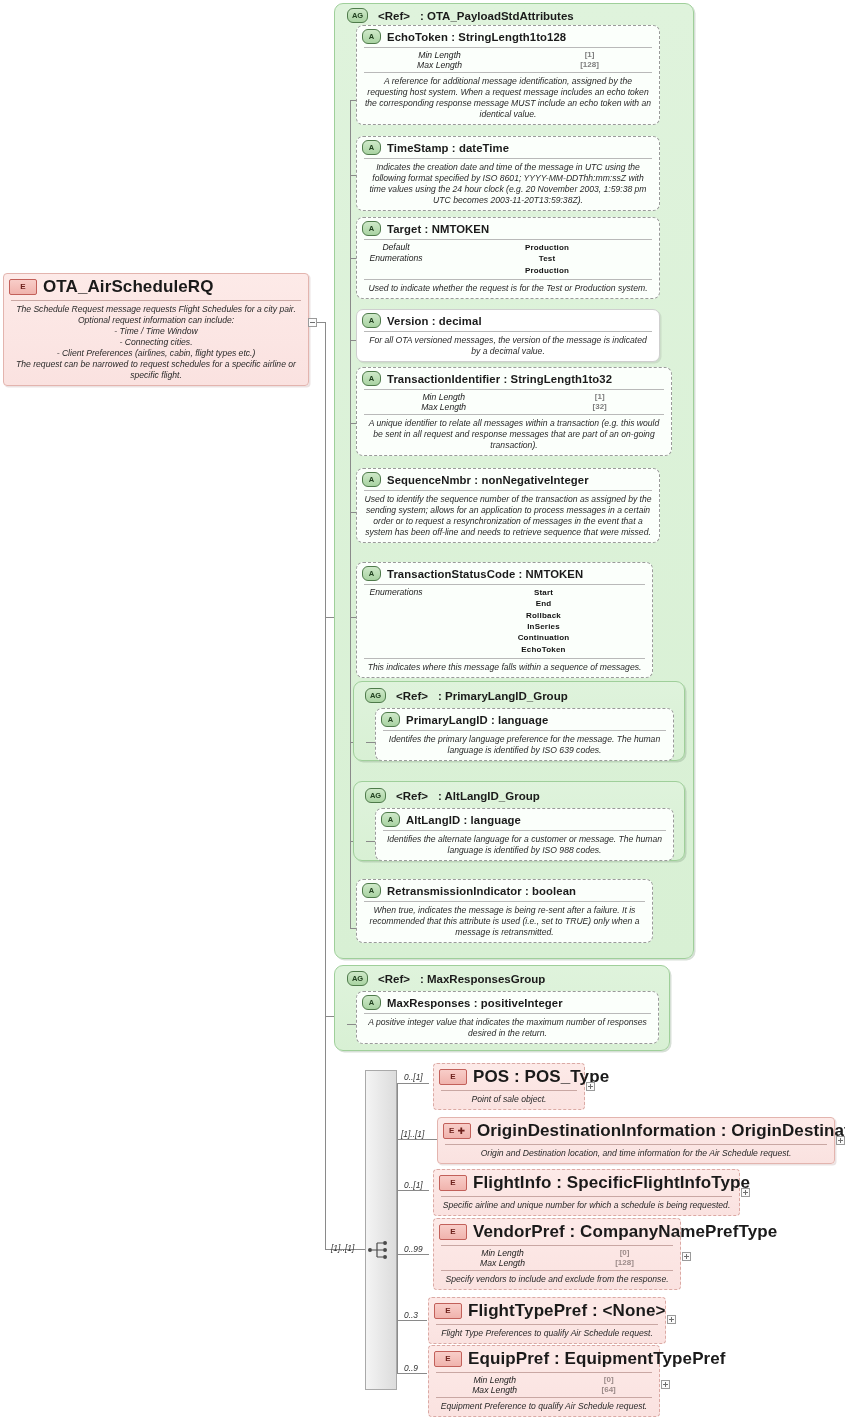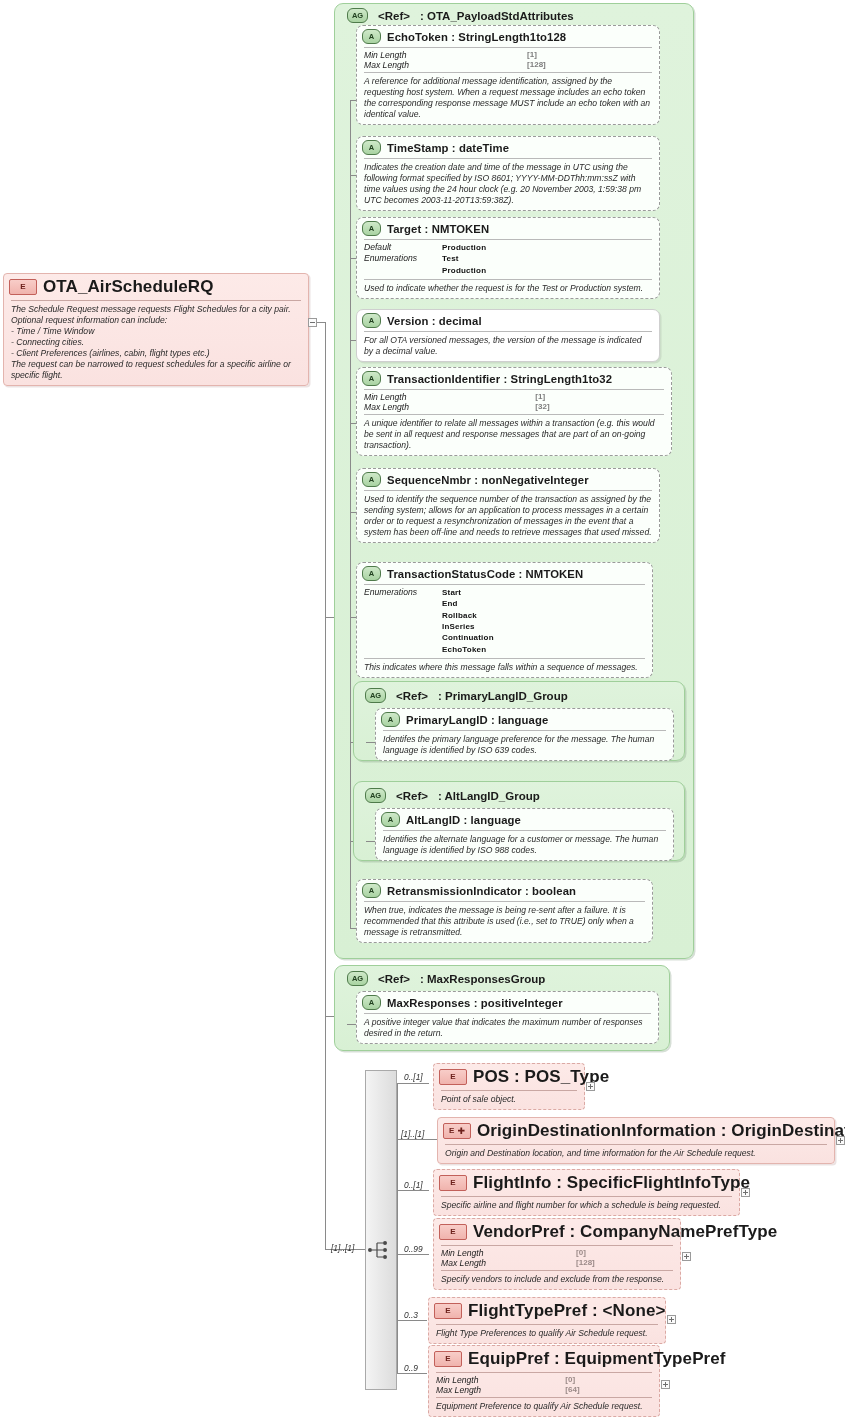--- a/index.html
+++ b/index.html
@@ -3,21 +3,21 @@
 <meta charset="utf-8">
 <style>
   html,body{margin:0;padding:0;background:#ffffff;}
   body{
     font-family:"Liberation Sans","DejaVu Sans",sans-serif;
     -webkit-font-smoothing:antialiased;
   }
   #canvas{position:relative;width:845px;height:1425px;overflow:hidden;background:#fff;}
 
   
-  .box{position:absolute;box-sizing:border-box;}
+  .box{position:absolute;box-sizing:border-box;text-align:center;}
   .hdr{display:flex;align-items:center;gap:6px;padding:3px 6px 3px 5px;}
   .hdr .ttl{font-size:17px;font-weight:bold;color:#1a1a1a;letter-spacing:.1px;white-space:nowrap;}
   .sep{height:1px;background:#b9b9b9;margin:0 7px;}
   .desc{font-size:8.6px;font-style:italic;color:#2a2a2a;line-height:1.28;padding:3px 7px 4px 7px;}
   .facets{display:grid;grid-template-columns:auto auto;column-gap:12px;row-gap:0;
           font-size:8.6px;padding:2px 7px 2px 7px;}
   .facets .fn{font-style:italic;color:#222;}
   .facets .fv{color:#7d7d7d;font-weight:bold;font-size:8px;}
   .enums{display:grid;grid-template-columns:auto auto;column-gap:14px;
          font-size:8.6px;padding:2px 7px 3px 7px;}
@@ -216,21 +216,21 @@
     <div class="desc">A unique identifier to relate all messages within a transaction (e.g. this would be sent in all request and response messages that are part of an on-going transaction).</div>
   </div>
 
   <div class="ln h" style="left:350px;top:512px;width:6px;"></div>
   <div class="box attr" style="left:356px;top:468px;width:304px;">
     <div class="hdr">
       <span class="badge a">A</span>
       <span class="ttl">SequenceNmbr : nonNegativeInteger</span>
     </div>
     <div class="sep"></div>
-    <div class="desc">Used to identify the sequence number of the transaction as assigned by the sending system; allows for an application to process messages in a certain order or to request a resynchronization of messages in the event that a system has been off-line and needs to retrieve messages that used missed.</div>
+    <div class="desc">Used to identify the sequence number of the transaction as assigned by the sending system; allows for an application to process messages in a certain order or to request a resynchronization of messages in the event that a system has been off-line and needs to retrieve sequence that were missed.</div>
   </div>
 
   <div class="ln h" style="left:350px;top:617px;width:6px;"></div>
   <div class="box attr" style="left:356px;top:562px;width:297px;">
     <div class="hdr">
       <span class="badge a">A</span>
       <span class="ttl">TransactionStatusCode : NMTOKEN</span>
     </div>
     <div class="sep"></div>
     <div class="enums" style="grid-template-columns:64px auto;">
@@ -354,21 +354,21 @@
   <div class="plusbox" style="left:836px;top:1136px;"></div>
 
   <div class="ln h" style="left:397px;top:1190px;width:32px;"></div>
   <span class="card" style="left:404px;top:1180px;">0..[1]</span>
   <div class="box el" style="left:433px;top:1169px;width:307px;">
     <div class="hdr">
       <span class="ebadge">E</span>
       <span class="ttl">FlightInfo : SpecificFlightInfoType</span>
     </div>
     <div class="sep"></div>
-    <div class="desc">Specific airline and flight number for which a schedule is being requested.</div>
+    <div class="desc">Specific airline and unique number for which a schedule is being requested.</div>
   </div>
   <div class="plusbox" style="left:741px;top:1188px;"></div>
 
   <div class="ln h" style="left:397px;top:1254px;width:32px;"></div>
   <span class="card" style="left:404px;top:1244px;">0..99</span>
   <div class="box el" style="left:433px;top:1218px;width:248px;">
     <div class="hdr">
       <span class="ebadge">E</span>
       <span class="ttl">VendorPref : CompanyNamePrefType</span>
     </div>

